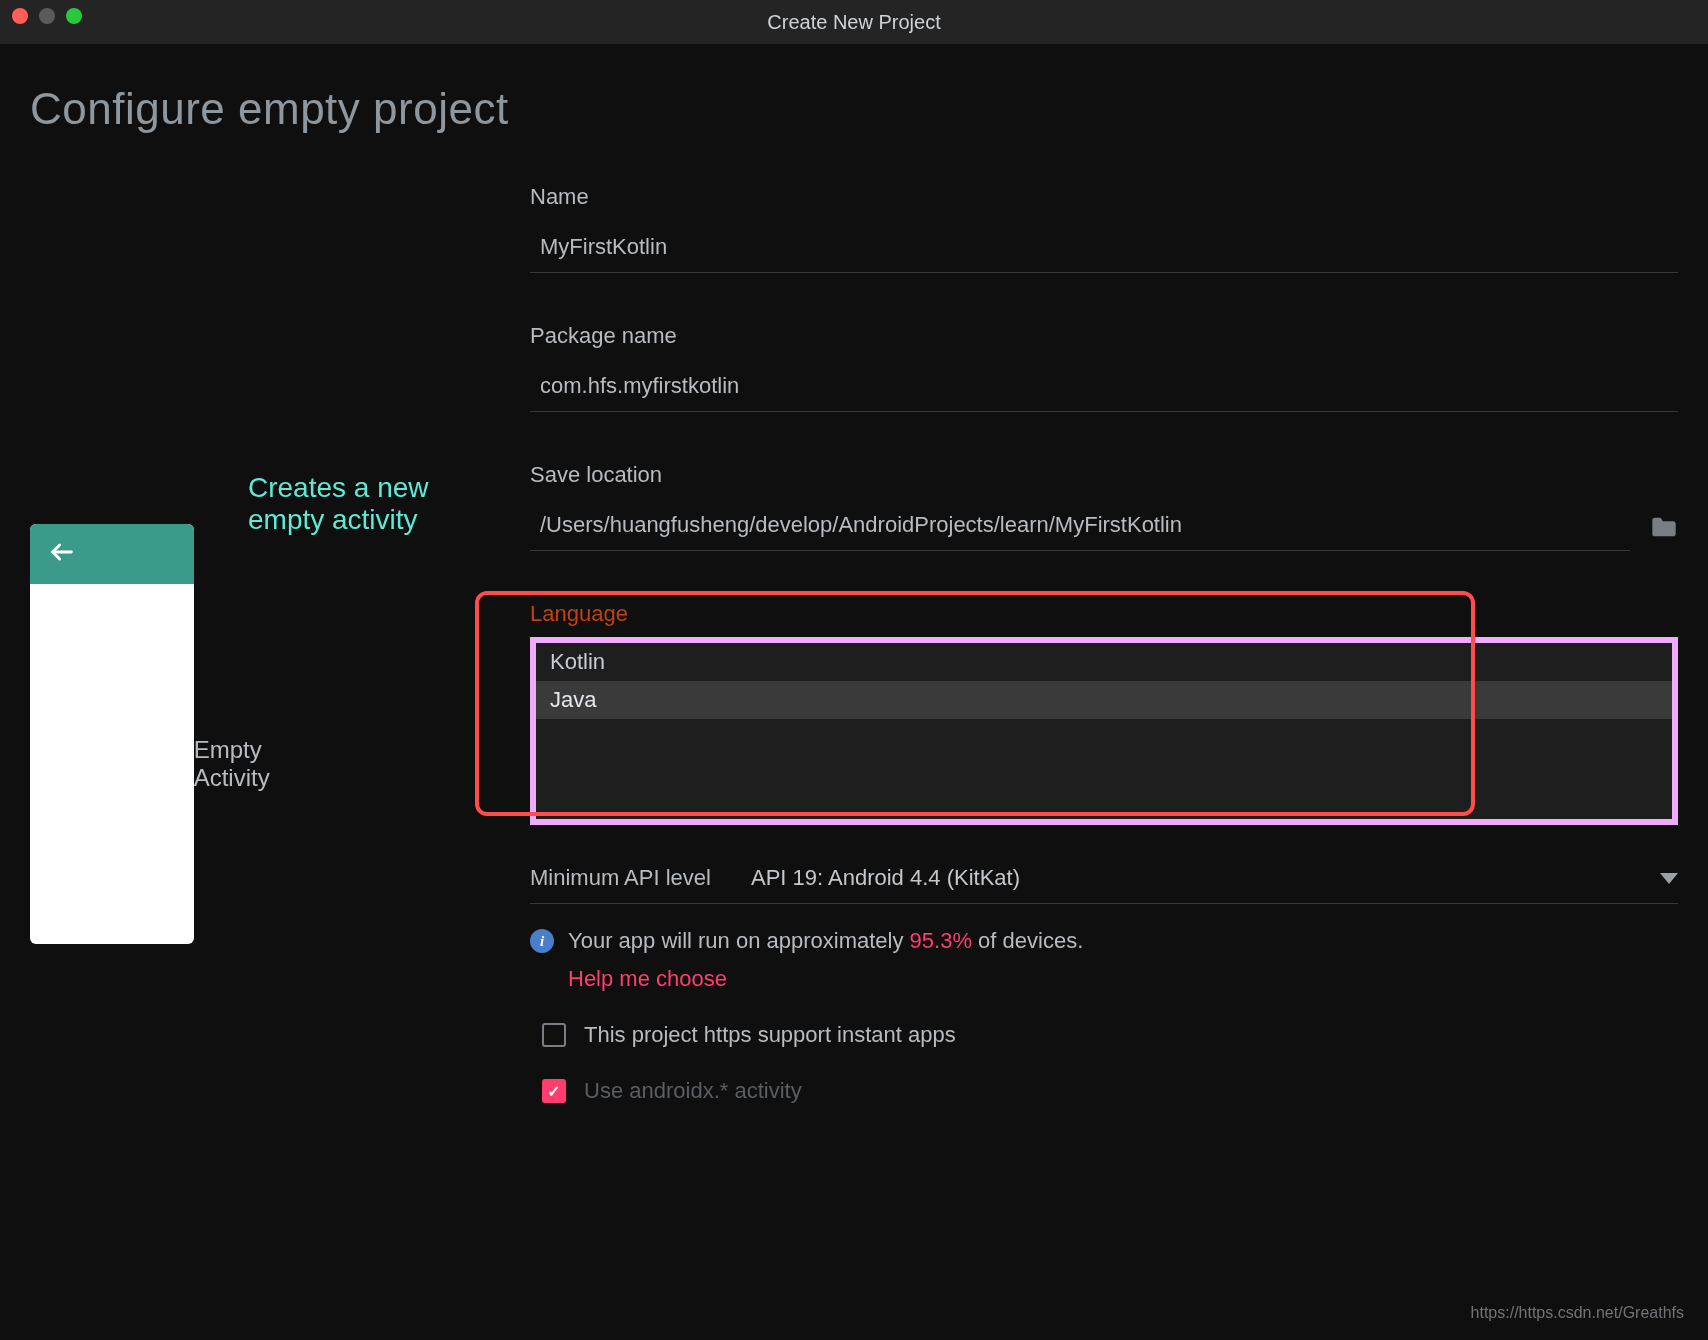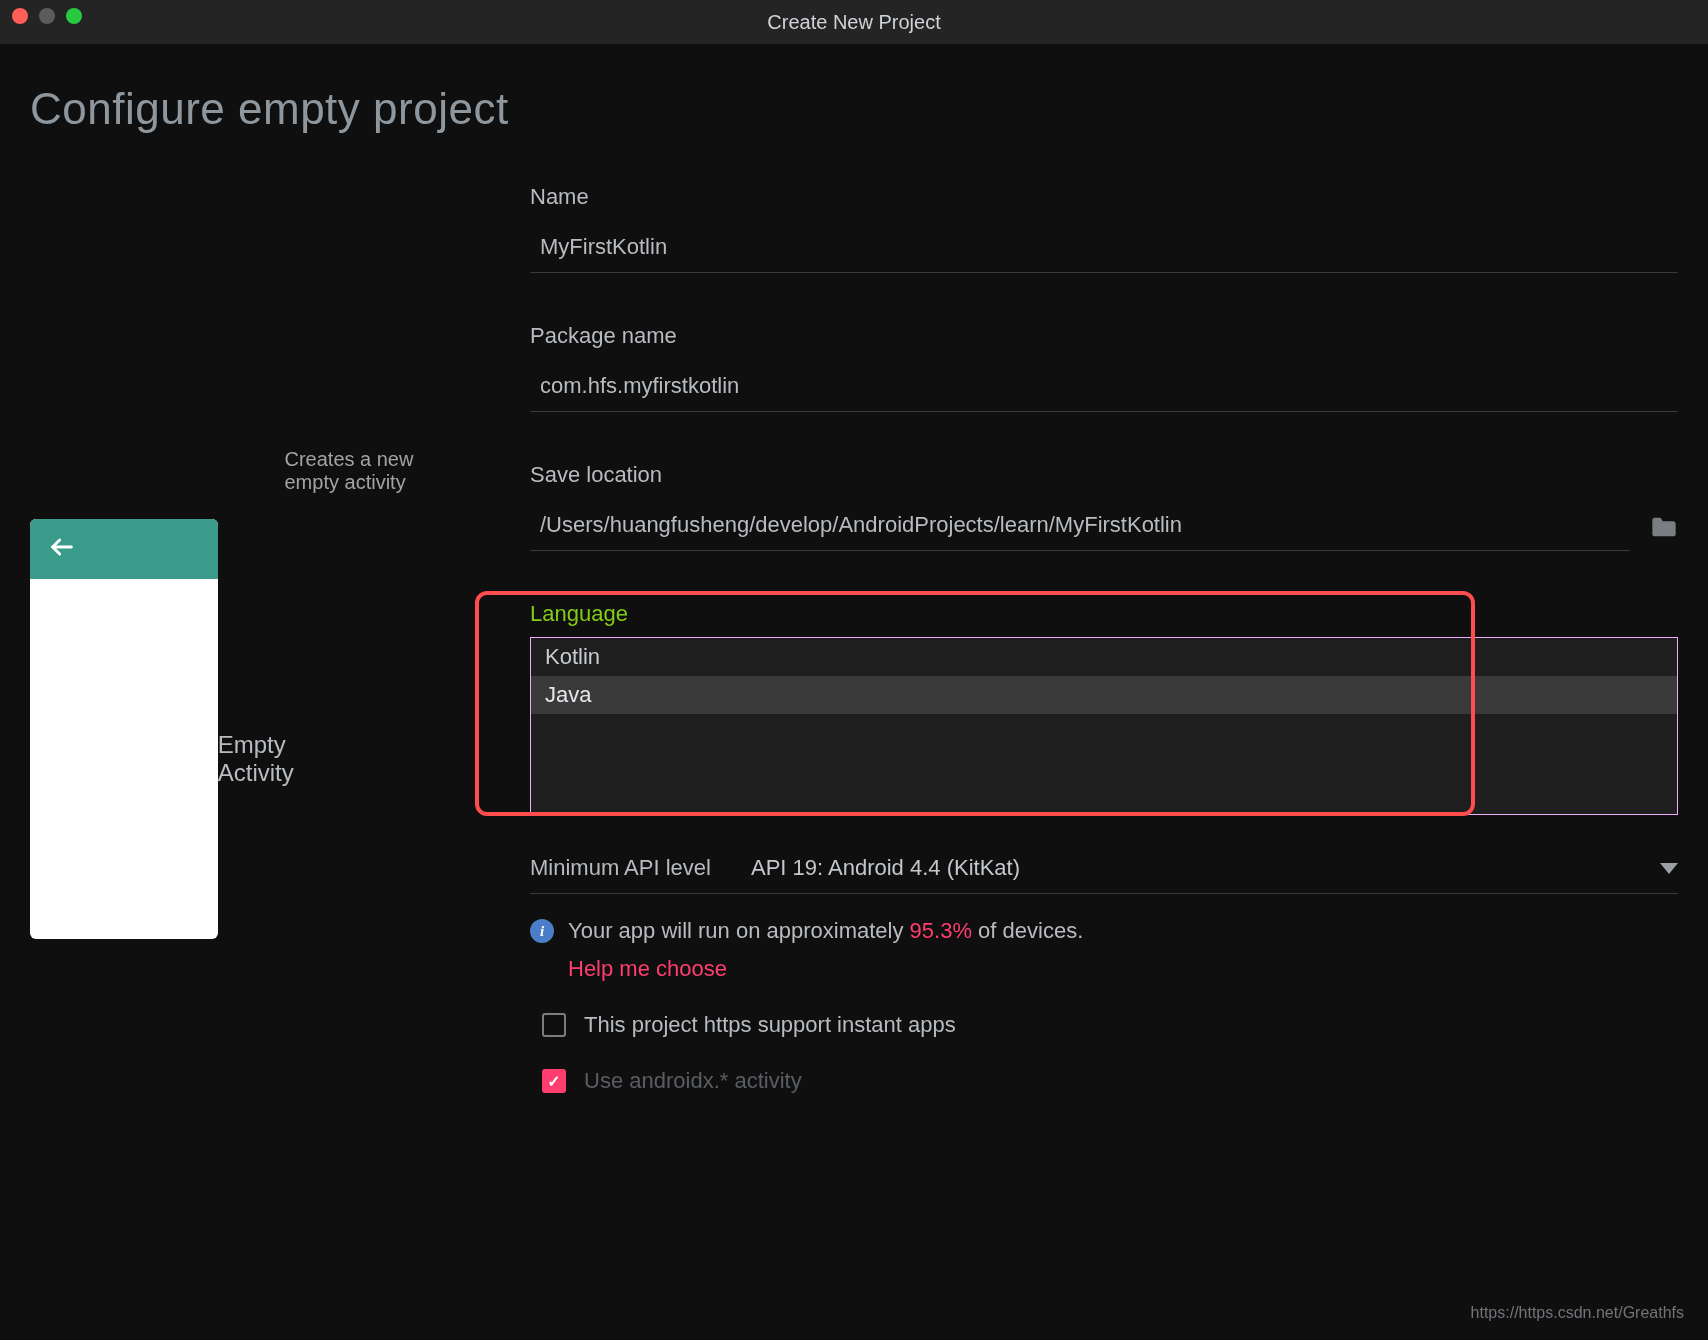--- a/index.html
+++ b/index.html
@@ -81,23 +81,23 @@
     }
     .back-arrow {
       color: #fff;
     }
     .preview-label {
       margin-top: 60px;
       font-size: 24px;
       color: #b8bcc0;
     }
     .preview-desc {
-      margin-top: 84px;
-      font-size: 20px;
-      color: #a3a3a3;
+      margin-top: 108px;
+      font-size: 28px;
+      color: #5eead4;
       align-self: flex-start;
       margin-left: -30px;
     }
     .form-col {
       flex: 1;
       padding-top: 0px;
     }
     .form-group {
       margin-bottom: 50px;
     }
@@ -138,26 +138,26 @@
       border: 4px solid #ff4d4d;
       border-radius: 12px;
       left: -55px;
       top: -10px;
       width: 1000px;
       height: 225px;
       pointer-events: none;
     }
     .language-label {
       font-size: 22px;
-      color: #84cc16;
+      color: #c2410c;
       margin-bottom: 10px;
     }
     .dropdown-list {
       background: #1e1e1e;
-      border: 1px solid #f0abfc;
+      border: 6px solid #f0abfc;
     }
     .dropdown-item {
       padding: 6px 14px;
       font-size: 22px;
       color: #c8ccd0;
       cursor: pointer;
     }
     .dropdown-item.selected {
       background: #3a3a3a;
       color: #e4e8ec;

